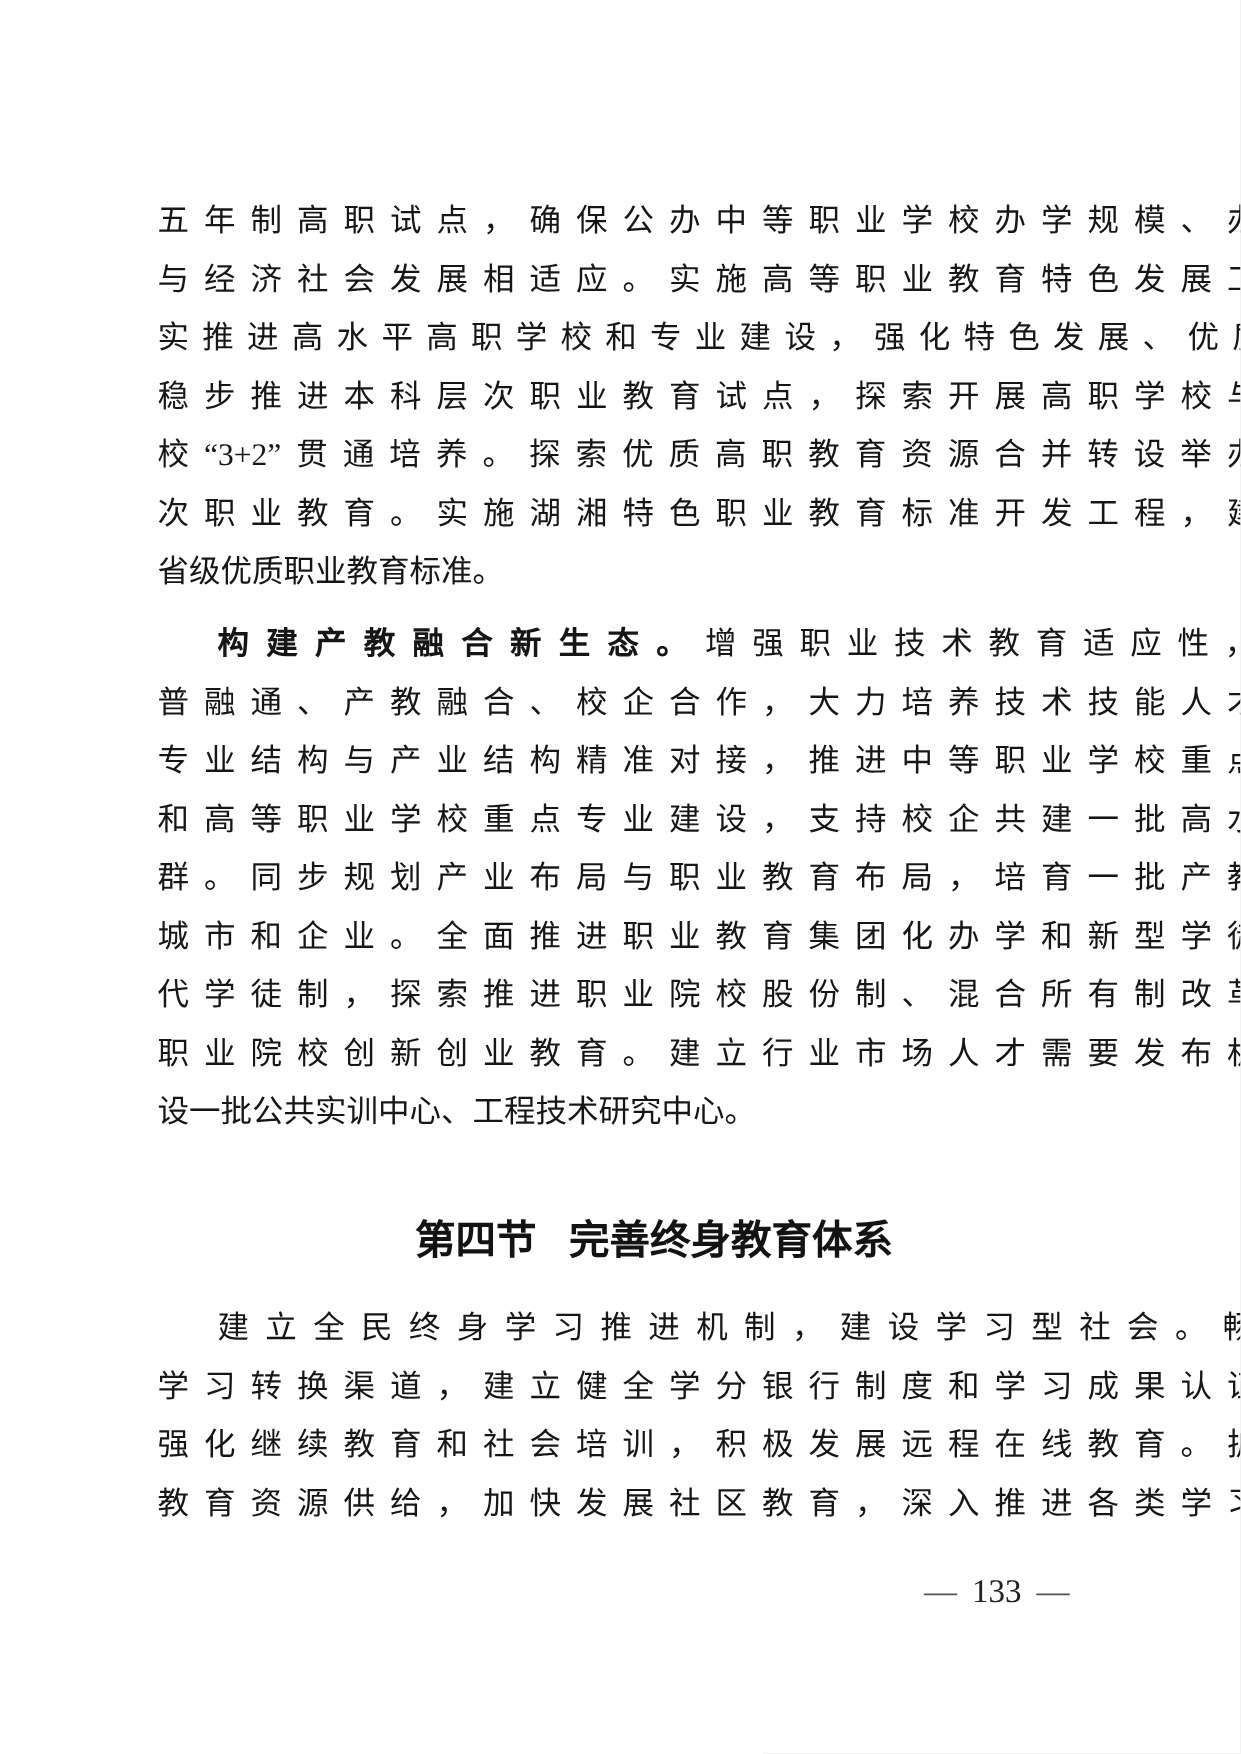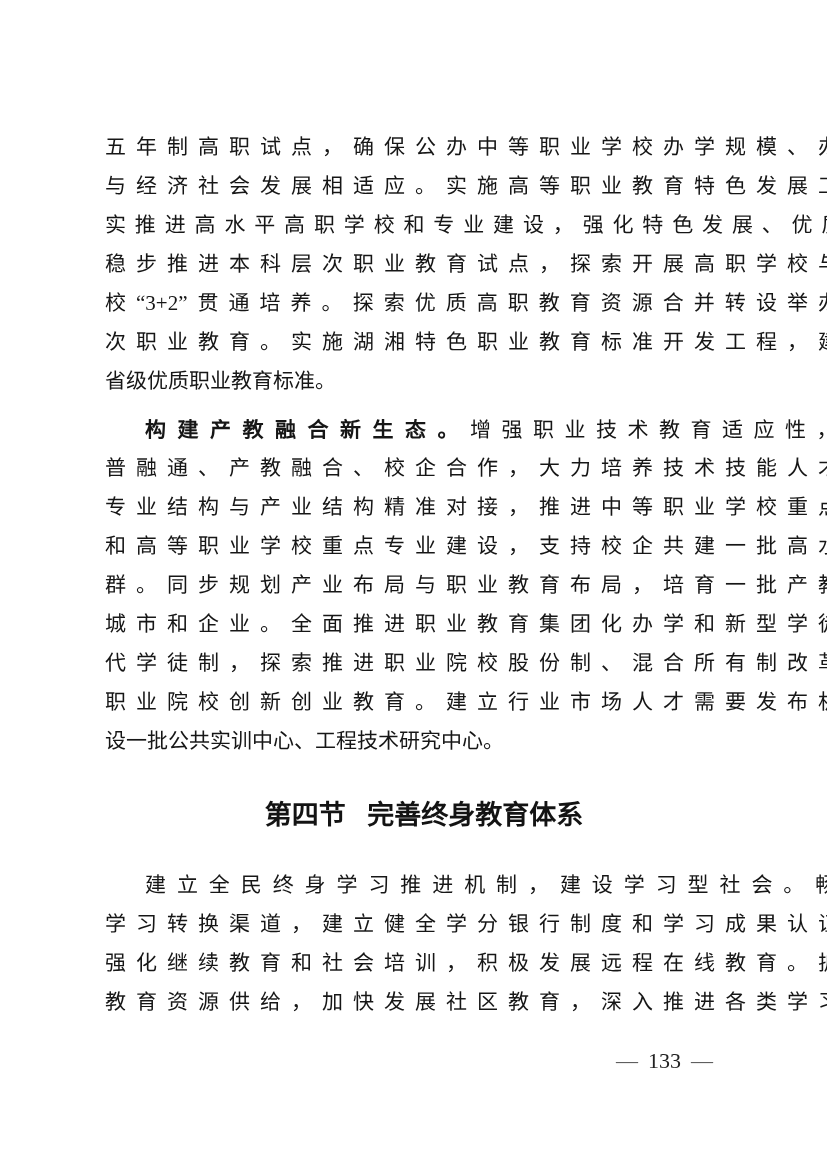--- a/index.html
+++ b/index.html
@@ -44,21 +44,21 @@
     letter-spacing: 1px;
   }
   .p1 { top: 128px; }
   .p2 { top: 410px; }
   .p3 { top: 866px; }
   .heading {
     position: absolute;
     left: 105px;
     width: 612px;
     top: 795px;
-    margin: 0;
+    margin: 12px;
     font-size: 27px;
     line-height: 40px;
     font-weight: 700;
     text-align: center;
     text-indent: 26px;
     color: #131313;
     font-family: Liberation Sans, sans-serif;
   }
   .heading .heading-title { margin-left: 0.8em; }
   .footer {

